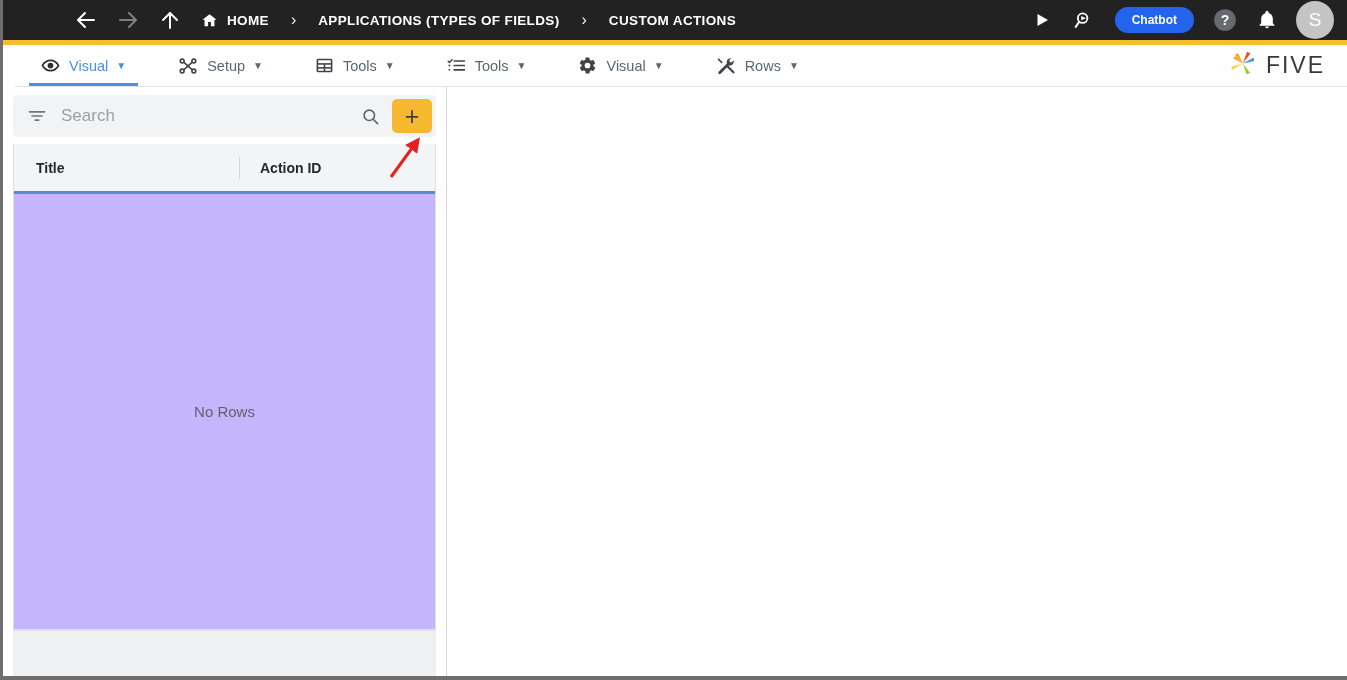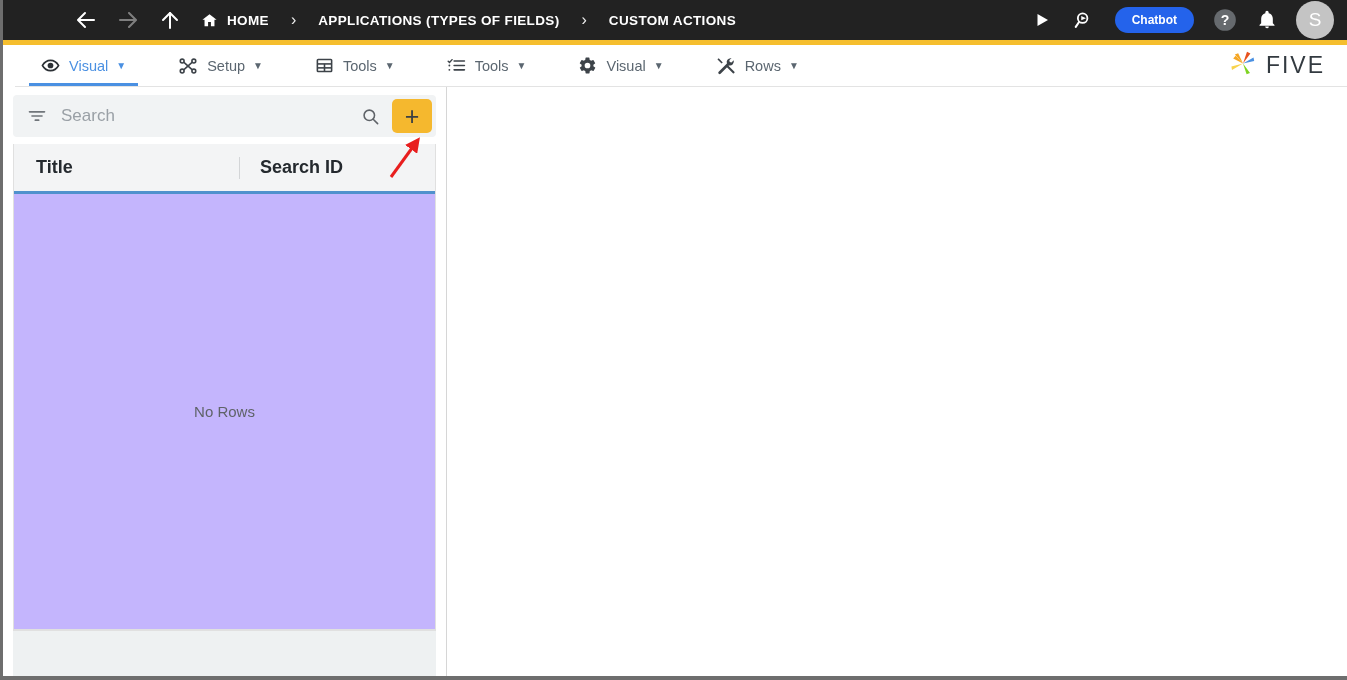--- a/index.html
+++ b/index.html
@@ -168,21 +168,21 @@
   }
   .grid-head {
     display:flex;
     background:#f3f4f5;
     height: 50px;
     align-items:center;
     border-bottom: 3px solid #5091cd;
     flex: 0 0 auto;
   }
   .th {
-    font-size:18px; font-weight:bold; color:#24292e;
+    font-size:14px; font-weight:bold; color:#24292e;
     padding: 0 0 0 22px;
     height: 100%;
     display:flex; align-items:center;
     position:relative;
   }
   .th.col-title { width: 226px; flex:0 0 226px; }
   .th.col-title::after {
     content:""; position:absolute; right:0; top:50%; transform: translateY(-50%);
     width:1px; height: 22px; background:#d3d5d7;
   }
@@ -402,21 +402,21 @@
             </svg>
           </span>
           <button class="add-btn">+</button>
         </div>
       </div>
 
       <div class="grid-wrap">
         <div class="grid">
           <div class="grid-head">
             <div class="th col-title">Title</div>
-            <div class="th col-actionid">Search ID</div>
+            <div class="th col-actionid">Action ID</div>
           </div>
           <div class="grid-body">
             <span class="no-rows">No Rows</span>
           </div>
         </div>
         <div class="grid-footer"></div>
       </div>
     </div>
 
     <div class="main-content"></div>

